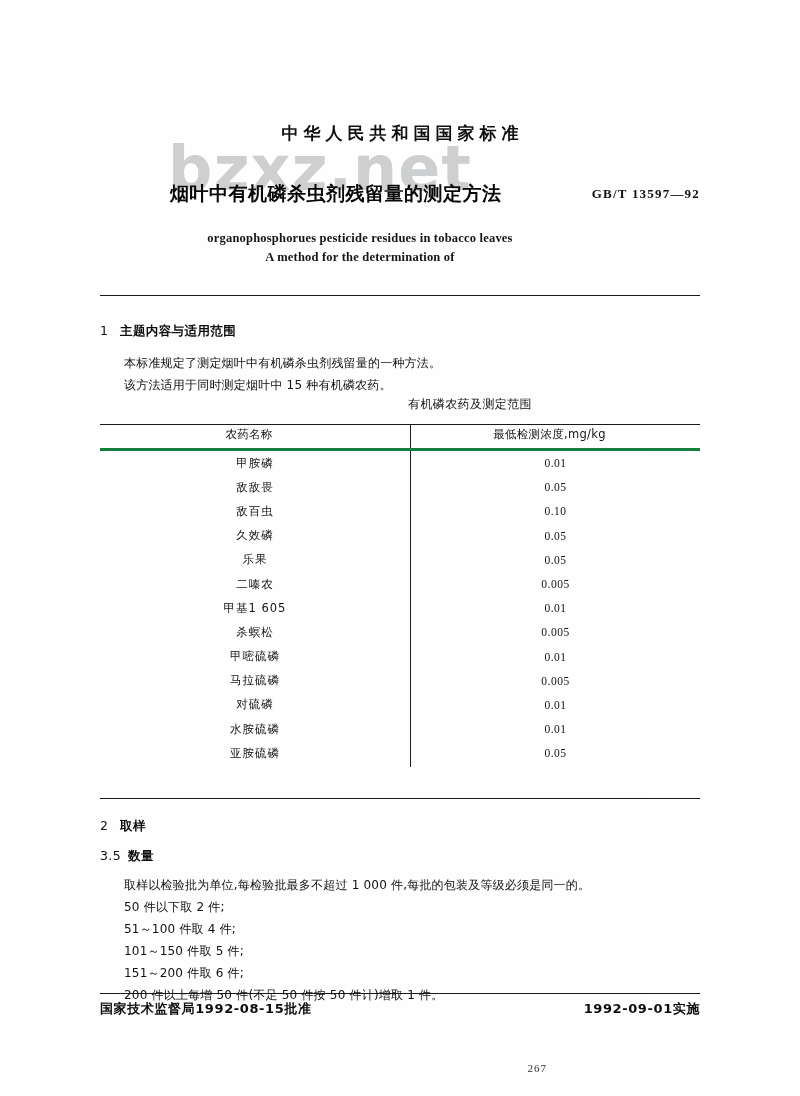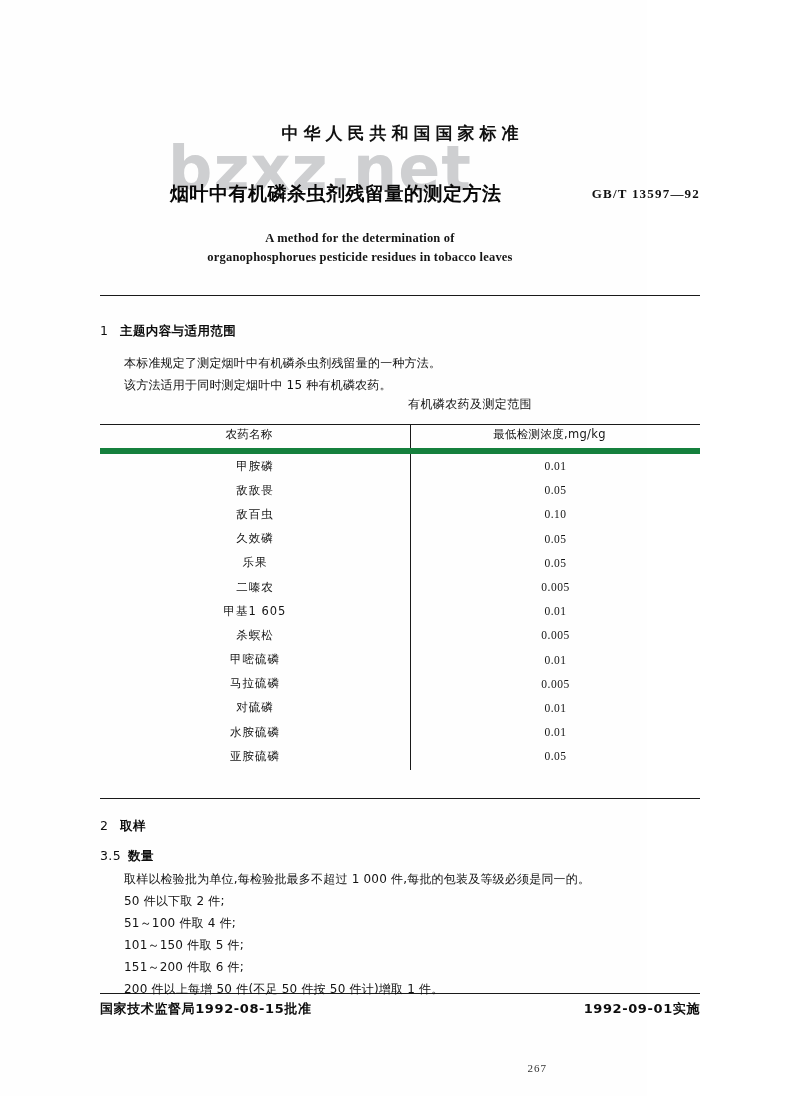--- a/index.html
+++ b/index.html
@@ -159,21 +159,21 @@
     width: 600px;
     border-collapse: collapse;
     font-family: "DejaVu Sans", "Liberation Sans", sans-serif;
     font-size: 11.5px;
     color: #141414;
   }
   table.data-table thead th {
     font-weight: normal;
     padding: 3px 12px 6px 0;
     letter-spacing: 0.3px;
-    border-bottom: 6px solid #15803d;
+    border-bottom: 3px solid #15803d;
   }
   table.data-table thead th.c1 { width: 312px; border-right: 1px solid #1a1a1a; }
   table.data-table thead th.c2 { width: 288px; }
   table.data-table tbody td {
     padding: 4.6px 0;
     text-align: center;
   }
   table.data-table tbody td.c1 {
     border-right: 1px solid #1a1a1a;
     letter-spacing: 1px;
@@ -230,22 +230,22 @@
 
   <div class="doc-head">
     <div class="national-standard">中华人民共和国国家标准</div>
 
     <div class="title-row">
       <div class="main-title">烟叶中有机磷杀虫剂残留量的测定方法</div>
       <div class="std-number">GB/T 13597—92</div>
     </div>
 
     <div class="en-title">
+      <div>organophosphorues pesticide residues in tobacco leaves</div>
       <div>A method for the determination of</div>
-      <div>organophosphorues pesticide residues in tobacco leaves</div>
     </div>
   </div>
 
   <div class="rule" style="top:295px;"></div>
 
   <div class="section" style="top:323px;">
     <div class="sec-head">
       <span class="num">1</span><span>主题内容与适用范围</span>
     </div>
   </div>
@@ -328,21 +328,21 @@
   <div class="section" style="top:818px;">
     <div class="sec-head">
       <span class="num">2</span><span>取样</span>
     </div>
   </div>
 
   <div class="section" style="top:848px;">
     <div class="sec-head">
       <span class="num" style="min-width:28px;">3.5</span><span>数量</span>
     </div>
-    <div class="para" style="margin-top:3px;">取样以检验批为单位,每检验批最多不超过 1 000 件,每批的包装及等级必须是同一的。</div>
+    <div class="para" style="margin-top:9px;">取样以检验批为单位,每检验批最多不超过 1 000 件,每批的包装及等级必须是同一的。</div>
     <div id="sampling-list">
         <div class="list-line">50 件以下取 2 件;</div>
         <div class="list-line">51～100 件取 4 件;</div>
         <div class="list-line">101～150 件取 5 件;</div>
         <div class="list-line">151～200 件取 6 件;</div>
         <div class="list-line">200 件以上每增 50 件(不足 50 件按 50 件计)增取 1 件。</div>
       </div>
   </div>
 
   <div class="rule" style="top:993px;"></div>

